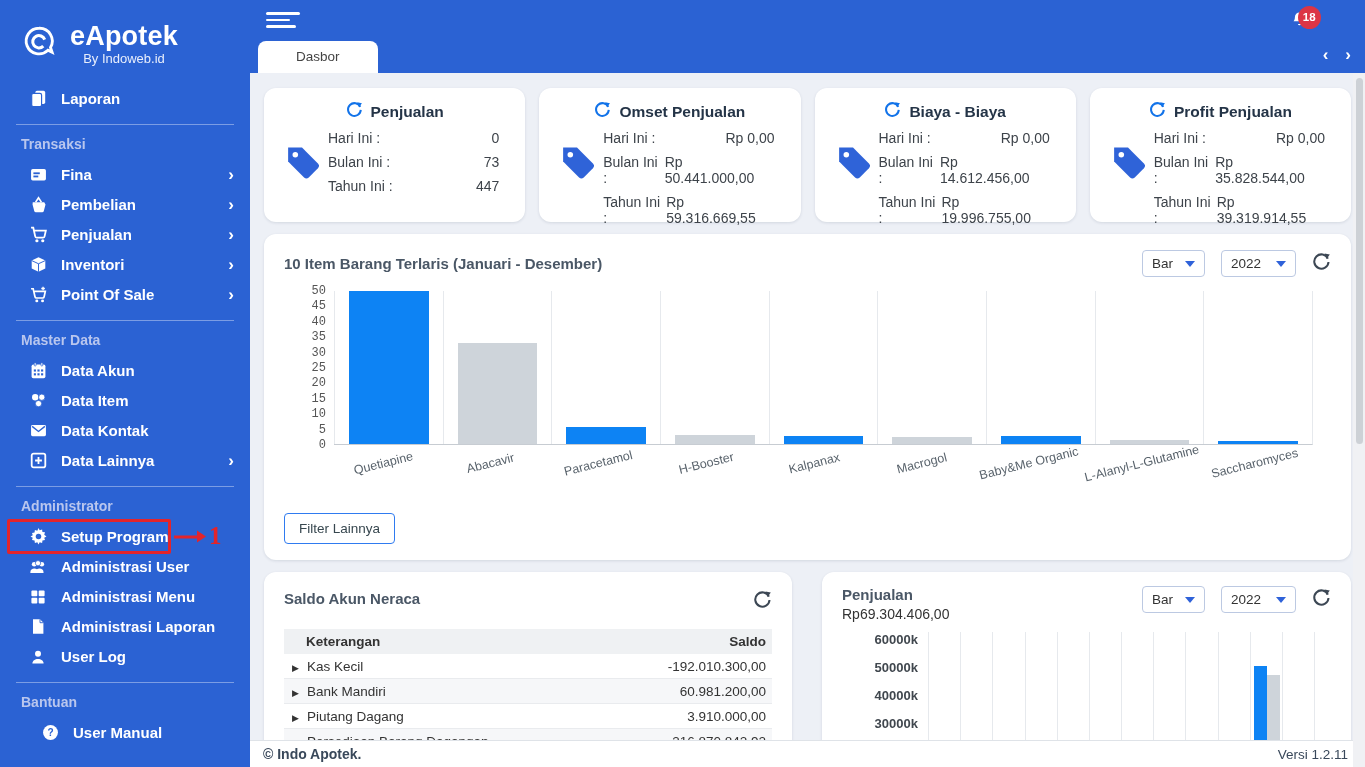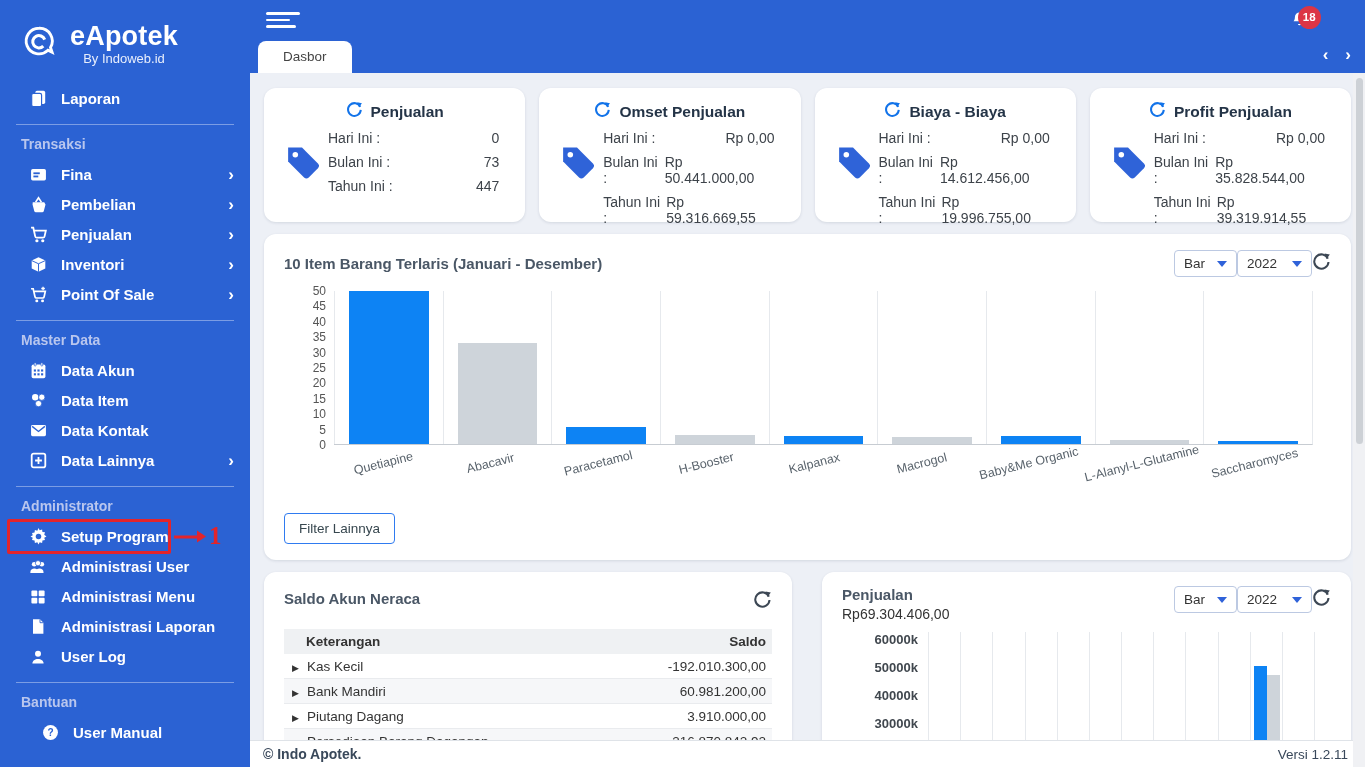--- a/index.html
+++ b/index.html
@@ -34,49 +34,49 @@
   .burger i:nth-child(1){ width:34px; } .burger i:nth-child(2){ width:24px; } .burger i:nth-child(3){ width:30px; }
   .top-right { margin-left:auto; display:flex; align-items:center; gap:34px;flex-direction:column; }
   .userbox { display:flex; align-items:center; gap:8px; color:#fff; font-size:15px; font-weight:600; cursor:pointer; }
   .caret-dn { width:0; height:0; border-left:5px solid transparent; border-right:5px solid transparent; border-top:6px solid #fff; margin-left:2px; }
   .bellwrap { position:relative; width:20px; height:22px; cursor:pointer; }
   .badge { position:absolute; top:-4px; right:-10px; min-width:23px; height:23px; background:#dc3545; border-radius:50%;
            color:#fff; font-size:11.5px; font-weight:700; display:flex; align-items:center; justify-content:center; }
   .expand { cursor:pointer; display:flex; }
 
   .tabbar { position:absolute; top:40px; left:0; right:0; height:33px; background:#2b62d3; }
-  .tab { position:absolute; left:8px; bottom:0; background:#fff; border-radius:8px 8px 0 0; padding:8px 25px 9px; font-size:13.5px; color:#444; cursor:pointer; }
+  .tab { position:absolute; left:8px; bottom:0; background:#fff; border-radius:8px 8px 0 0; padding:8px 38px 9px; font-size:13.5px; color:#444; cursor:pointer; }
   .tab-arrows { position:absolute; right:14px; top:6px; display:flex; gap:17px; color:#fff; font-size:17px; font-weight:700; }
   .tab-arrows span { cursor:pointer; line-height:1; }
 
   .content { position:absolute; top:73px; left:0; width:1115px; height:694px; background:#edf0f6; overflow:hidden; padding:15px 14px 0 14px; }
 
   .card { background:#fff; border-radius:12px; box-shadow:0 1px 3px rgba(25,40,70,.12); }
 
   
   .cards-row { display:flex; gap:14px; margin-bottom:12px; }
   .stat-card { flex:1; height:134px; position:relative; padding:13px 26px 10px 64px; }
   .stat-title { display:flex; align-items:center; justify-content:center; gap:8px; font-size:15.5px; font-weight:700; color:#243447; margin-bottom:6px; margin-left:-38px; }
   .tagwrap { position:absolute; left:20px; top:57%; transform:translateY(-50%); }
   .srow { display:flex; justify-content:space-between; font-size:14px; color:#3d434a; margin:8px 0; }
 
   
   .chart-card { height:326px; padding:16px 20px 0 20px; margin-bottom:12px; position:relative; }
   .chart-head { display:flex; align-items:center; }
   .chart-title { font-size:15px; font-weight:700; color:#4a5766; }
-  .controls { margin-left:auto; display:flex; align-items:center; }
+  .controls { margin-left:auto; display:flex; align-items:center; gap:16px; }
   .selbox { display:flex; align-items:center; gap:12px; border:1px solid #bcc9e2; border-radius:4px; padding:5px 9px; font-size:13.5px; color:#333; background:#fff; cursor:pointer; }
   .sel-caret { width:0; height:0; border-left:5px solid transparent; border-right:5px solid transparent; border-top:6px solid #2f62d9; }
   .rf { cursor:pointer; }
 
   .plotwrap { position:relative; margin:14px 18px 0 50px; height:154px; }
   .slots { display:flex; height:100%; border-bottom:1px solid #c7ccd2; border-right:1px solid #e6e9ed; }
   .slot { flex:1; border-left:1px solid #e6e9ed; display:flex; align-items:flex-end; justify-content:center; }
   .bar { width:74%; }
-  .yticks { position:absolute; left:-44px; top:0; height:100%; width:36px; }
+  .yticks { position:absolute; left:-44px; top:0; height:100%; width:36px;font-family:Liberation Mono, monospace; }
   .ytick { position:absolute; right:0; transform:translateY(-50%); font-size:12px; color:#555; }
   .xlabels { display:flex; margin:6px 18px 0 50px; }
   .xlab { flex:1; display:flex; justify-content:center; }
   .xlab span { transform:rotate(-14deg) translate(-6px,4px); font-size:12.5px; color:#59636c; white-space:nowrap; }
   .filter-btn { position:absolute; left:20px; bottom:16px; background:#fff; border:1px solid #2f7bf0; border-radius:4px;
                 padding:7px 14px; font-size:13.5px; color:#37474f; cursor:pointer; font-family:Liberation Sans, sans-serif; }
 
   
   .bottom-row { display:flex; gap:30px; }
   .saldo-card { width:528px; height:260px; padding:18px 20px; }

